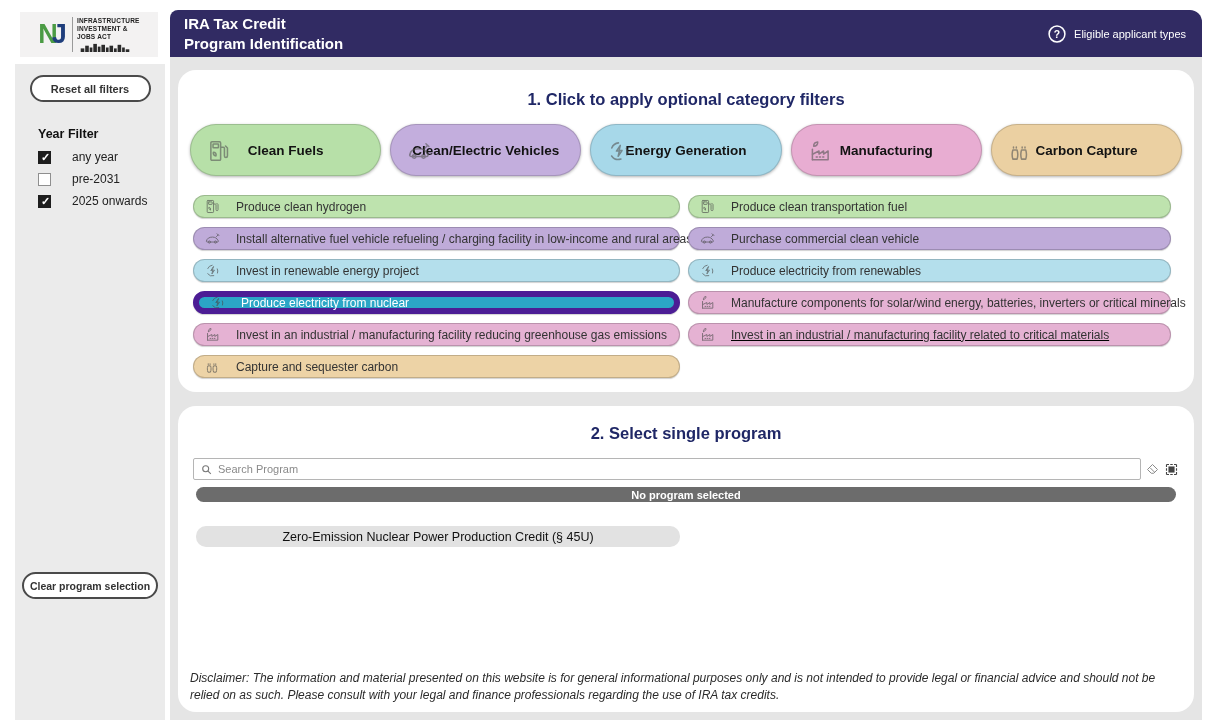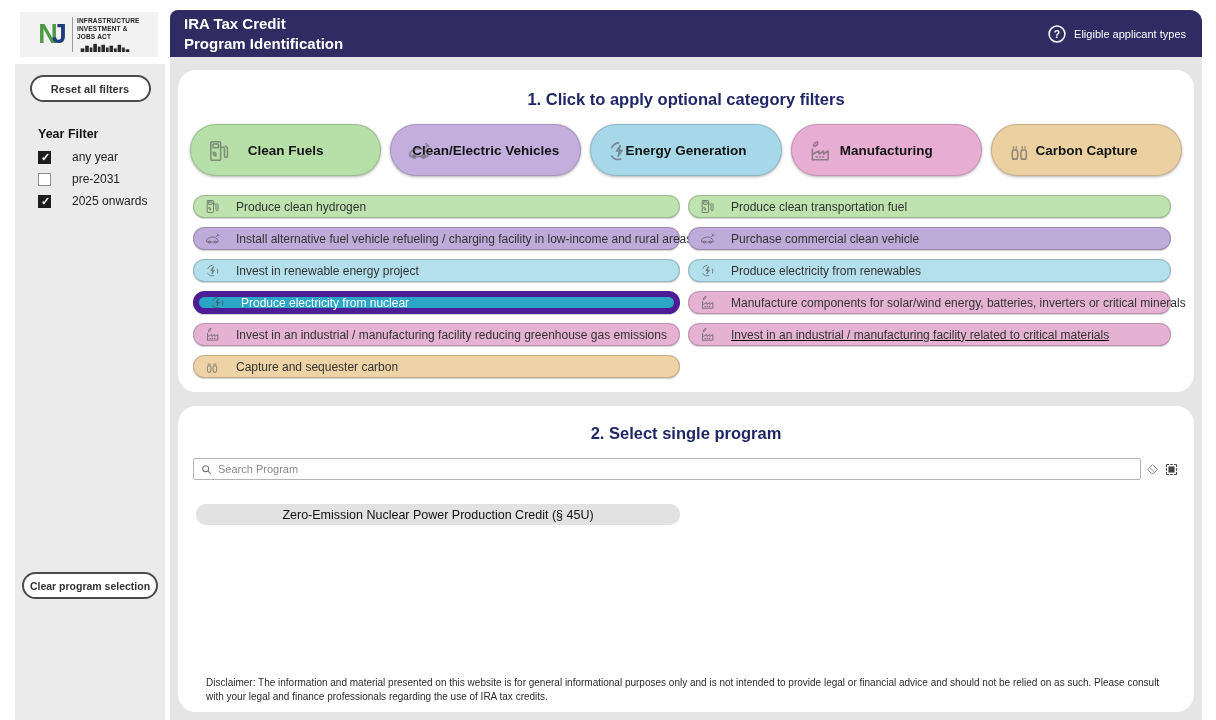--- a/index.html
+++ b/index.html
@@ -70,21 +70,21 @@
   .search-box { flex:1; height:22px; border:1px solid #b5b5b5; border-radius:2px; display:flex; align-items:center; gap:5px; padding:0 6px; background:#fff; }
   .search-box svg { width:13px; height:13px; color:#777; flex:0 0 auto; }
   .search-input { border:none; outline:none; flex:1; font-size:11px; color:#333; font-family:"Liberation Sans",sans-serif; background:transparent; }
   .search-input::placeholder { color:#8a8a8a; }
   .icon-btn { background:none; border:none; cursor:pointer; display:flex; align-items:center; padding:0; }
   .icon-btn svg { width:15px; height:15px; color:#8a8a8a; }
   .icon-btn.frame svg { color:#444; }
   .status-bar { margin:7px 18px 0 18px; height:15px; background:#6c6c6c; border-radius:8px; display:flex; align-items:center; justify-content:center; color:#fff; font-size:11px; font-weight:bold; }
   .program-list { margin:24px 0 0 18px; }
   .program-pill { width:484px; height:21px; background:#e2e2e2; border-radius:10px; display:flex; align-items:center; justify-content:center; font-size:12.5px; color:#111; cursor:pointer; }
-  .disclaimer { position:absolute; left:28px; right:18px; bottom:8px; font-size:10px; color:#2b2b2b; line-height:1.4; }
+  .disclaimer { position:absolute; left:12px; right:18px; bottom:8px; font-size:12px; font-style:italic; color:#2b2b2b; line-height:1.4; }
 </style>
 </head>
 <body>
 
 <svg class="svg-defs" aria-hidden="true">
   <defs>
     <symbol id="i-fuel" viewBox="0 0 24 24">
       <g fill="none" stroke="currentColor" stroke-width="1.4" stroke-linecap="round" stroke-linejoin="round">
         <rect x="4.5" y="3.5" width="9" height="17" rx="1"></rect>
         <rect x="6.5" y="5.5" width="5" height="3.5" rx="0.5"></rect>
@@ -341,20 +341,21 @@
               <use href="#i-eraser"></use>
             </svg>
         </button>
         <button class="icon-btn frame">
           <svg>
               <use href="#i-frame"></use>
             </svg>
         </button>
       </div>
 
+      <div class="status-bar">No program selected</div>
 
       <div class="program-list">
         <div class="program-pill">Zero-Emission Nuclear Power Production Credit (§ 45U)</div>
       </div>
 
       <div class="disclaimer">Disclaimer: The information and material presented on this website is for general informational purposes only and is not intended to provide legal or financial advice and should not be relied on as such. Please consult with your legal and finance professionals regarding the use of IRA tax credits.</div>
     </div>
 
   </div>
 </div>

